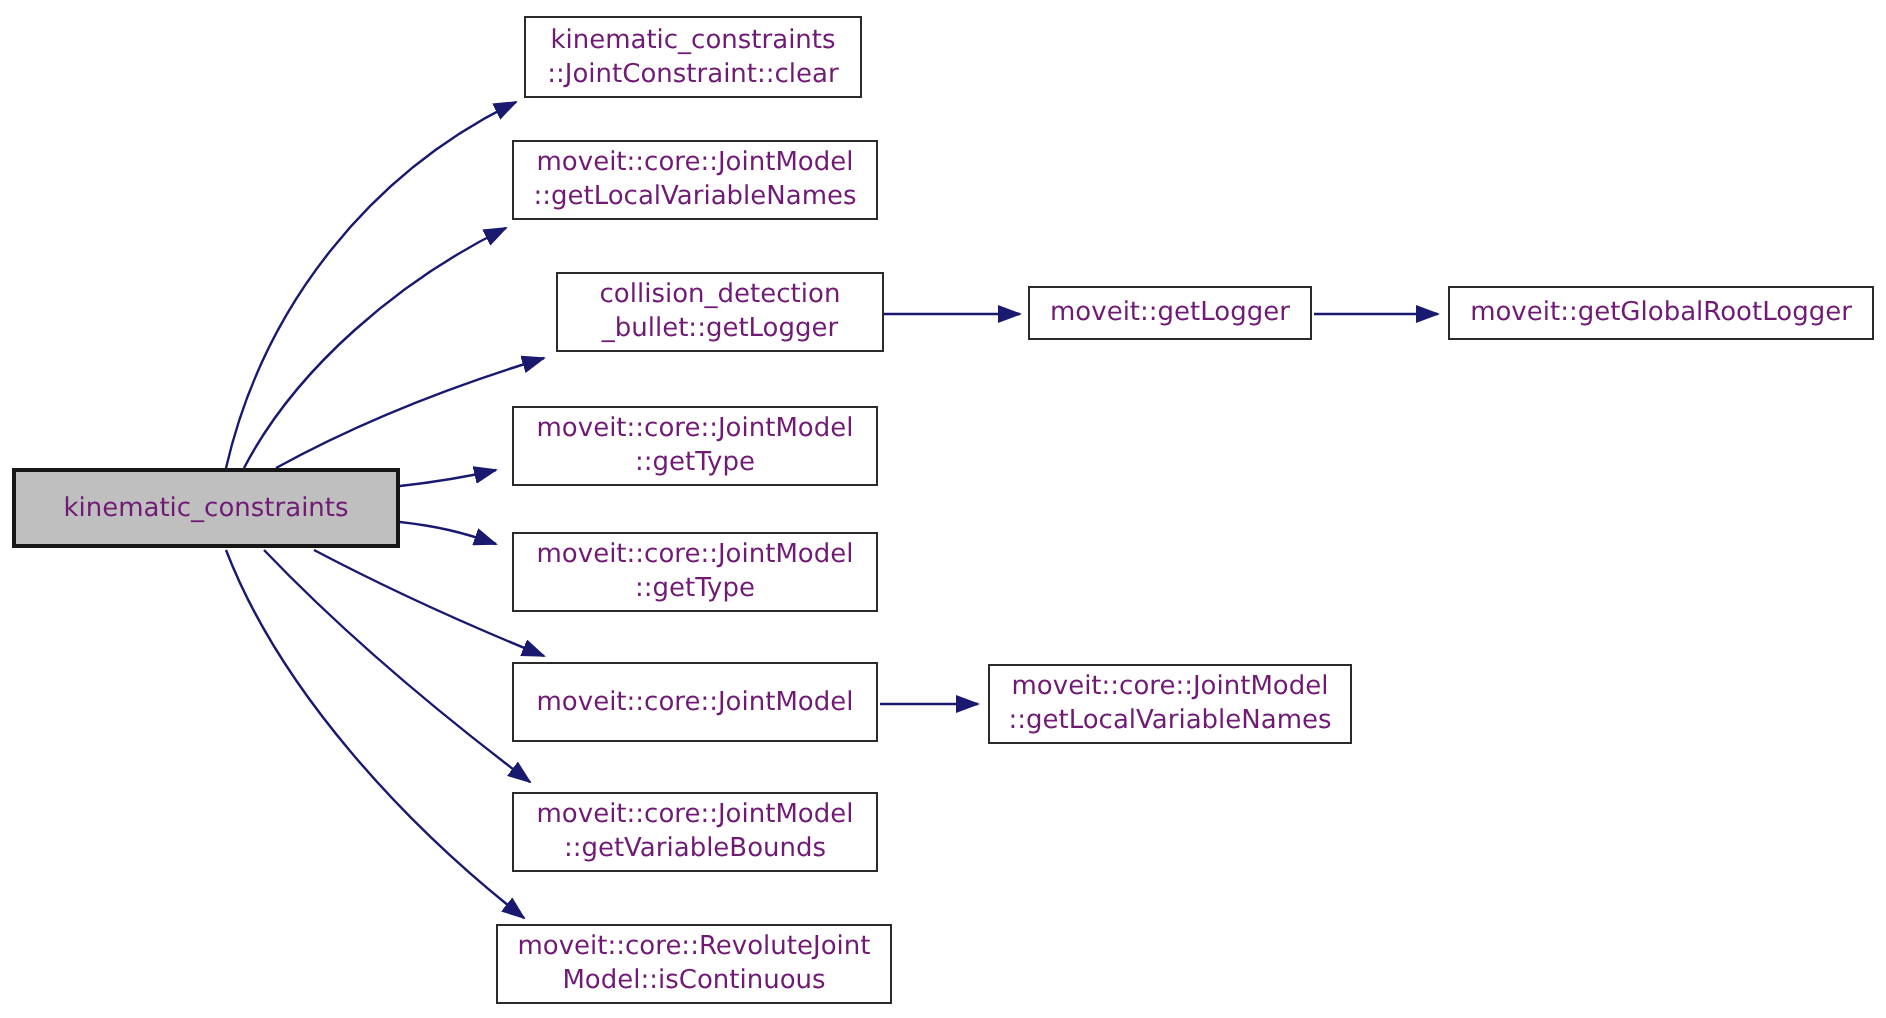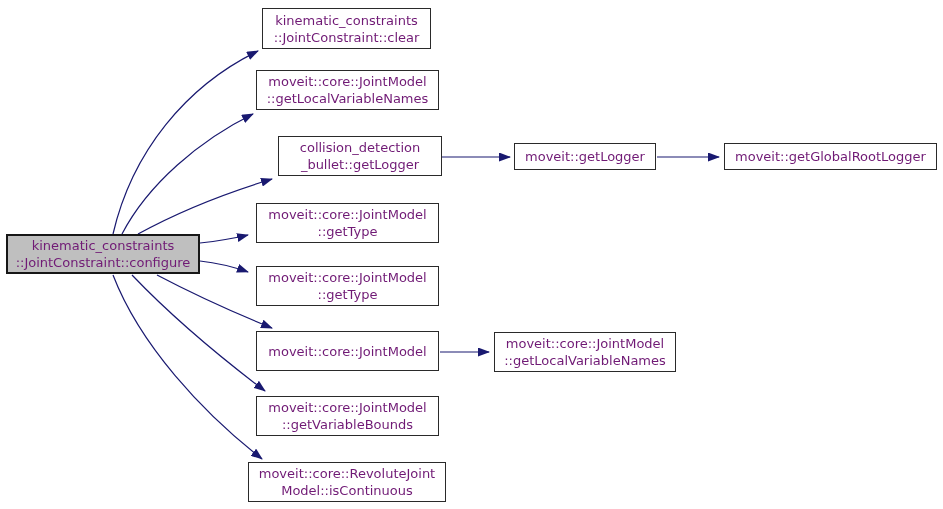--- a/index.html
+++ b/index.html
@@ -56,21 +56,20 @@
       <path d="M 132 275 C 175 320, 224 360, 265 391" marker-end="url(#arrow)"></path>
       <path d="M 113 275 C 140 345, 202 412, 262 459" marker-end="url(#arrow)"></path>
       <path d="M 421 157 L 510 157" marker-end="url(#arrow)"></path>
       <path d="M 657 157 L 719 157" marker-end="url(#arrow)"></path>
       <path d="M 440 352 L 489 352" marker-end="url(#arrow)"></path>
     </g>
   </svg>
 
   <div class="node current" style="left:6px;top:234px;width:194px;height:40px;">
     <span>kinematic_constraints</span>
-    <span>::JointConstraint::configure</span>
   </div>
 
   <div class="node" style="left:262px;top:8px;width:169px;height:41px;">
     <span>kinematic_constraints</span>
     <span>::JointConstraint::clear</span>
   </div>
 
   <div class="node" style="left:256px;top:70px;width:183px;height:40px;">
     <span>moveit::core::JointModel</span>
     <span>::getLocalVariableNames</span>

